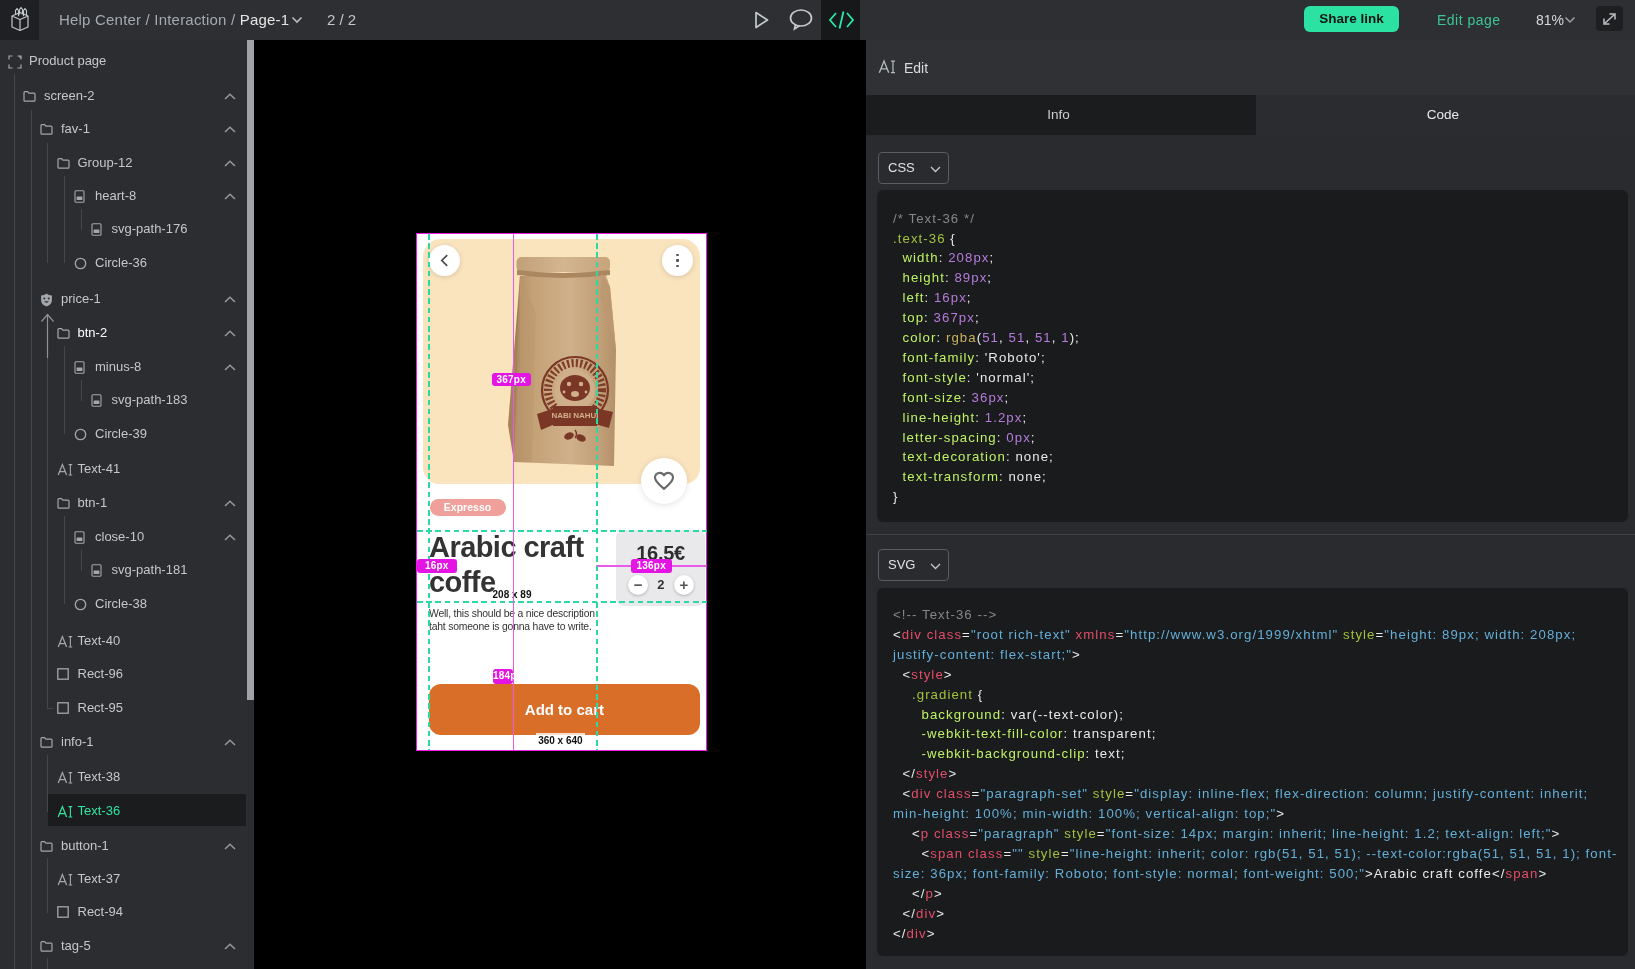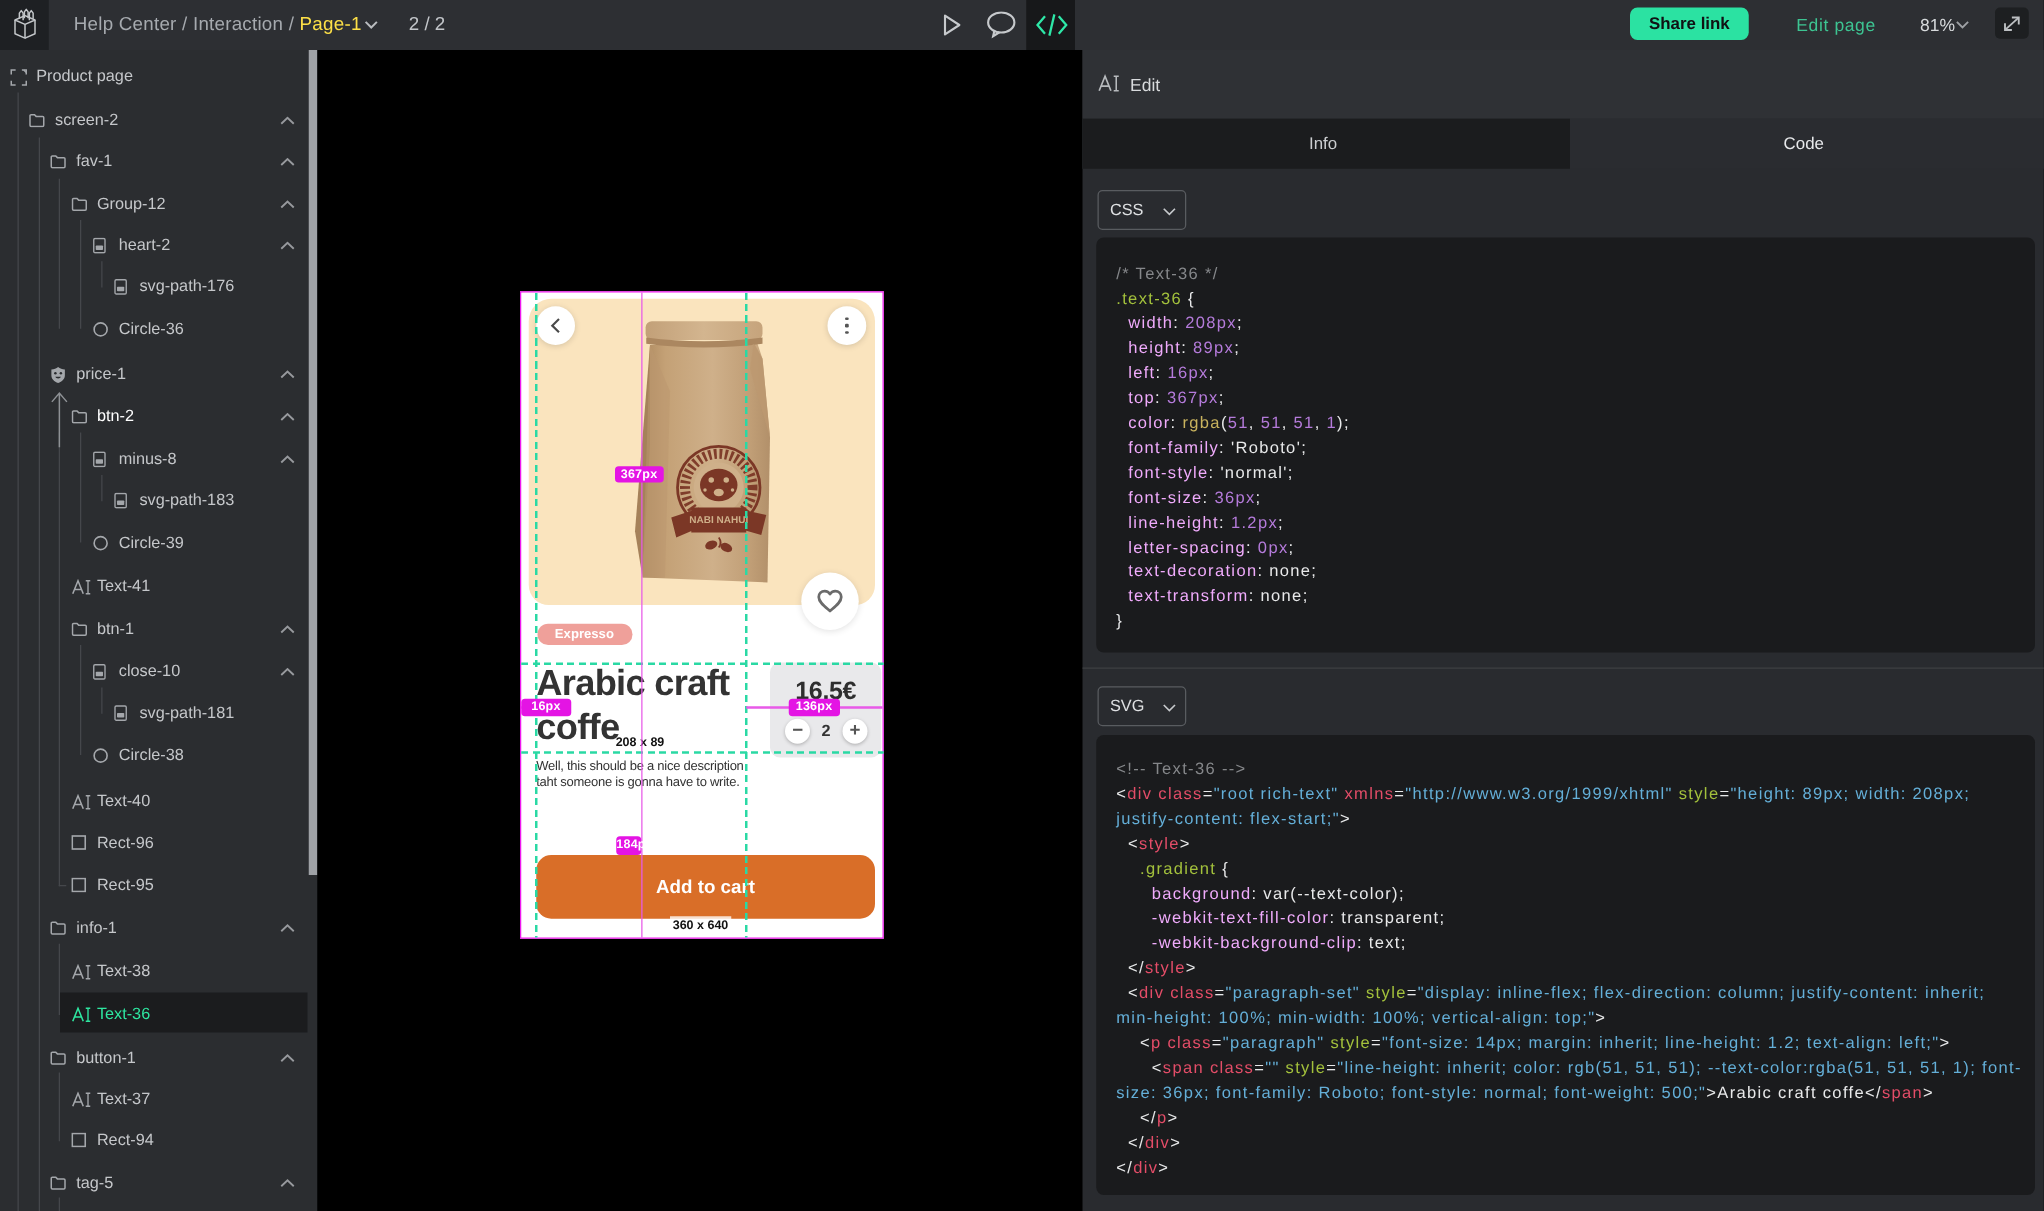--- a/index.html
+++ b/index.html
@@ -7,37 +7,37 @@
 #topbar{position:absolute;left:0;top:0;width:1635px;height:40px;background:#2d2f33}
 #sidebar{position:absolute;left:0;top:40px;width:254px;height:929px;background:#2b2d30;overflow:hidden}
 #canvas{position:absolute;left:254px;top:40px;width:612px;height:929px;background:#000}
 #rpanel{position:absolute;left:866px;top:40px;width:769px;height:929px;background:#292b2f}
 .row{position:absolute;height:32px;line-height:32px;font-size:13px;color:#c5c7ca;white-space:nowrap}
 .guide{position:absolute;width:1px;background:#45474b}
 .lbl{position:absolute;background:#e414e4;border-radius:3px;color:#fff;font-size:10px;font-weight:bold;text-align:center;line-height:14px;letter-spacing:0.2px}
 .tealv{position:absolute;width:2px;background-image:repeating-linear-gradient(to bottom,#2ad9a4 0,#2ad9a4 5.6px,transparent 5.6px,transparent 9.2px)}
 .tealh{position:absolute;height:2px;background-image:repeating-linear-gradient(to right,#2ad9a4 0,#2ad9a4 5.6px,transparent 5.6px,transparent 9.2px)}
 .code{font-family:"Liberation Sans",sans-serif;font-size:13.2px;line-height:19.9px;letter-spacing:1.08px;white-space:pre;color:#e8e9ea}
-.code .c{color:#85878a}.code .g{color:#a3c13c}.code .b{color:#f0abfc}.code .p{color:#b57bdb}.code .t{color:#e44d68}.code .s{color:#64afd8}.code .f{color:#c9b35e}
+.code .c{color:#85878a}.code .g{color:#a3c13c}.code .b{color:#bef264}.code .p{color:#b57bdb}.code .t{color:#e44d68}.code .s{color:#64afd8}.code .f{color:#c9b35e}
 .sel{position:absolute;height:32px;width:71px;border:1px solid #595c60;border-radius:4px;color:#dfe1e3;font-size:13px;line-height:30px;padding-left:9px;background:transparent}
 </style></head><body>
 <div id="app">
 <div id="topbar">
 <div class="abs" style="left:0;top:0;width:39px;height:40px;background:#1e2023"></div>
 <svg class="abs" style="left:5px;top:5px" width="30" height="30" viewBox="0 0 30 30">
 <g fill="none" stroke="#c3c6c9" stroke-width="1.2" stroke-linejoin="round">
 <path d="M7 11 L15 7.5 L23 11 L15 14.5 Z"></path>
 <path d="M7 11 V22 L15 25.5 V14.5"></path>
 <path d="M23 11 V22 L15 25.5"></path>
 <path d="M10.5 10 L10.5 5.5 L12 3.5 L13.5 5.5 L13.5 11.2"></path>
 <path d="M14.5 9.5 L14.5 4.5 L16 2.5 L17.5 4.5 L17.5 9.5"></path>
 <path d="M18.5 11.2 L18.5 5.5 L20 3.5 L21.5 5.5 L21.5 10"></path>
 </g>
       </svg>
-<span class="abs" style="left:59px;top:11px;font-size:15px;color:#a6aaaf;letter-spacing:0.2px">Help Center / Interaction / <span style="color:#fde047">Page-1</span></span>
+<span class="abs" style="left:59px;top:11px;font-size:15px;color:#a6aaaf;letter-spacing:0.2px">Help Center / Interaction / <span style="color:#e5e5e5">Page-1</span></span>
 <svg class="abs" style="left:291px;top:16px" width="12" height="8" viewBox="0 0 12 8">
         <path d="M1.5 1.5 L6 6 L10.5 1.5" fill="none" stroke="#b9bcbf" stroke-width="1.6"></path>
       </svg>
 <span class="abs" style="left:327px;top:11px;font-size:15px;color:#c3c6ca">2 / 2</span>
 <svg class="abs" style="left:754px;top:10px" width="16" height="20" viewBox="0 0 16 20">
         <path d="M2 2.5 L13.5 10 L2 17.5 Z" fill="none" stroke="#c6c9cc" stroke-width="1.7" stroke-linejoin="round"></path>
       </svg>
 <svg class="abs" style="left:789px;top:9px" width="24" height="22" viewBox="0 0 24 22">
         <ellipse cx="12" cy="9" rx="10.5" ry="8" fill="none" stroke="#c6c9cc" stroke-width="1.7"></ellipse>
         <path d="M6.5 15.5 L5.5 20 L10.5 16.8" fill="none" stroke="#c6c9cc" stroke-width="1.7"></path>
@@ -116,21 +116,21 @@
 <span class="abs" style="left:77.5px;top:0;color:#c5c7ca">Group-12</span>
 <svg class="abs" style="left:224px;top:13px" width="12" height="7" viewBox="0 0 12 7">
           <path d="M1 6 L6 1.2 L11 6" fill="none" stroke="#97999d" stroke-width="1.5"></path>
         </svg>
 </div>
 <div class="row" style="left:0;top:140.0px;width:254px">
 <span class="abs" style="left:74px;top:10px;line-height:0"><svg width="11" height="13" viewBox="0 0 11 13">
             <rect x="1" y="0.8" width="9" height="11.4" rx="1" fill="none" stroke="#a4a7ab" stroke-width="1.1"></rect>
             <rect x="2.6" y="6.4" width="5.8" height="3.6" rx="0.6" fill="#a4a7ab"></rect>
           </svg></span>
-<span class="abs" style="left:95px;top:0;color:#c5c7ca">heart-2</span>
+<span class="abs" style="left:95px;top:0;color:#c5c7ca">heart-8</span>
 <svg class="abs" style="left:224px;top:13px" width="12" height="7" viewBox="0 0 12 7">
           <path d="M1 6 L6 1.2 L11 6" fill="none" stroke="#97999d" stroke-width="1.5"></path>
         </svg>
 </div>
 <div class="row" style="left:0;top:173.3px;width:254px">
 <span class="abs" style="left:90.5px;top:10px;line-height:0"><svg width="11" height="13" viewBox="0 0 11 13">
             <rect x="1" y="0.8" width="9" height="11.4" rx="1" fill="none" stroke="#a4a7ab" stroke-width="1.1"></rect>
             <rect x="2.6" y="6.4" width="5.8" height="3.6" rx="0.6" fill="#a4a7ab"></rect>
           </svg></span>
 <span class="abs" style="left:111.5px;top:0;color:#c5c7ca">svg-path-176</span>

